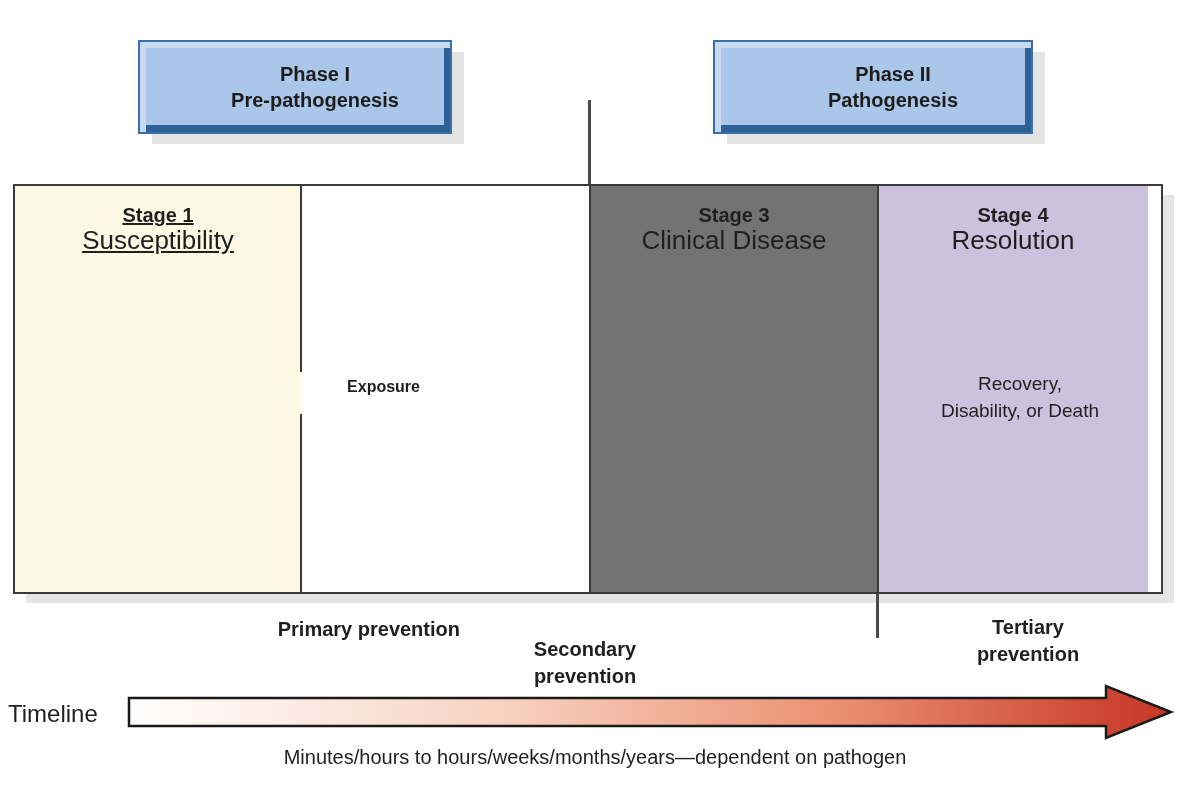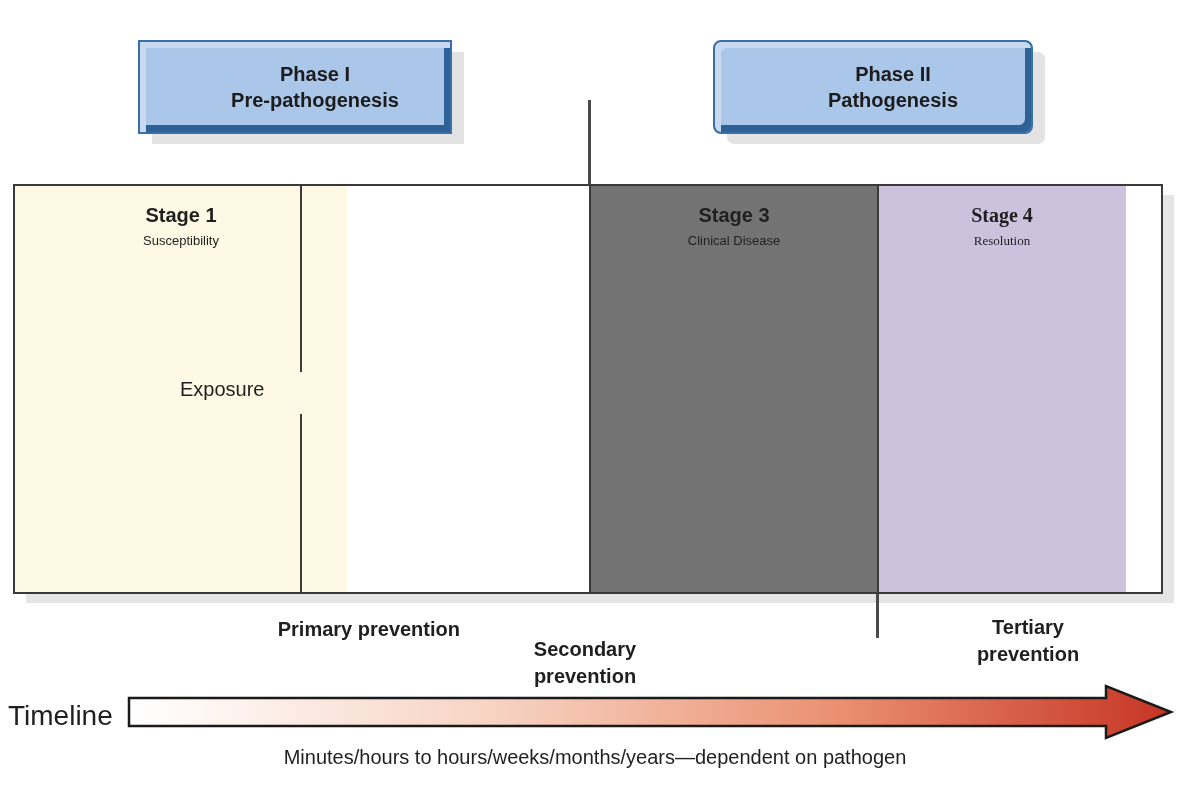--- a/index.html
+++ b/index.html
@@ -32,21 +32,21 @@
     align-items: center;
     justify-content: center;
     text-align: center;
     font-weight: bold;
     font-size: 20px;
     line-height: 26px;
     color: #1c1c1c;
     padding-left: 40px;
   }
   .phase-1 { left: 138px; width: 314px; }
-  .phase-2 { left: 713px; width: 320px; border-radius: 8px; }
+  .phase-2 { left: 713px; width: 320px; }
 
   
   .vline {
     position: absolute;
     width: 3px;
     background: #4a4a4a;
   }
   .vline-top { left: 588px; top: 100px; height: 84px; }
   .vline-bottom { left: 876px; top: 594px; height: 44px; }
 
@@ -62,36 +62,36 @@
     background: #ffffff;
   }
   .stage-block {
     position: absolute;
     top: 0;
     height: 406px;
     text-align: center;
   }
   .stage-head { padding-top: 16px; }
   .stage-title { font-weight: bold; font-size: 20px; line-height: 26px; }
-  .stage-sub { font-size: 13px; line-height: 25px; }
+  .stage-sub { font-size: 26px; line-height: 25px; }
 
   .stage-divider {
     position: absolute;
     width: 2px;
     background: #3a3a3a;
   }
 
   .exposure-label {
     position: absolute;
     left: 165px;
     top: 192px;
     width: 240px;
-    text-align: left;
-    font-weight: normal;
-    font-size: 20px;
+    text-align: right;
+    font-weight: bold;
+    font-size: 16px;
   }
   .outcome-label {
     position: absolute;
     left: 873px;
     top: 184px;
     width: 264px;
     text-align: center;
     font-size: 19px;
     line-height: 27px;
   }
@@ -106,21 +106,21 @@
   }
   .prevention-primary   { left: 140px; top: 616px; width: 320px; text-align: right; }
   .prevention-secondary { left: 475px; top: 616px; width: 220px; margin-top: 20px; }
   .prevention-tertiary  { left: 918px; top: 614px; width: 220px; }
 
   
   .timeline-label {
     position: absolute;
     left: 8px;
     top: 700px;
-    font-size: 28px;
+    font-size: 24px;
   }
   .timeline-arrow-wrap {
     position: absolute;
     left: 127px;
     top: 684px;
     width: 1048px;
     height: 58px;
   }
   .timeline-caption {
     position: absolute;
@@ -142,48 +142,52 @@
   </div>
   <div class="phase-banner phase-2">
     <div>Phase II</div>
     <div>Pathogenesis</div>
   </div>
 
   <div class="vline vline-top"></div>
 
   <div class="stage-box">
 
-    <div class="stage-block" style="left: 0px; width: 332px; background: rgb(253, 249, 228);">
+    <div class="stage-block" style="left: 0px; width: 286px; background: rgb(253, 249, 228); text-decoration: underline;">
       <div class="stage-head">
         <div class="stage-title">Stage 1</div>
         <div class="stage-sub">Susceptibility</div>
       </div>
     </div>
 
 
     <div class="stage-block" style="left: 575px; width: 288px; background: #737373;">
       <div class="stage-head">
         <div class="stage-title">Stage 3</div>
         <div class="stage-sub">Clinical Disease</div>
       </div>
     </div>
 
-    <div class="stage-block" style="left: 863px; width: 248px; background: rgb(204, 194, 222); font-family: Liberation Serif, serif;">
+    <div class="stage-block" style="left: 863px; width: 270px; background: rgb(204, 194, 222);">
       <div class="stage-head">
         <div class="stage-title">Stage 4</div>
         <div class="stage-sub">Resolution</div>
       </div>
     </div>
 
     <div class="stage-divider" style="left:285px; top:0; height:186px;"></div>
     <div class="stage-divider" style="left:285px; top:228px; height:178px;"></div>
     <div class="stage-divider" style="left:574px; top:0; height:406px;"></div>
     <div class="stage-divider" style="left:862px; top:0; height:406px;"></div>
 
     <div class="exposure-label">Exposure</div>
+    <div class="outcome-label">
+      <div>Recovery,</div>
+      <div>Disability, or Death</div>
+    </div>
   </div>
 
   <div class="vline vline-bottom"></div>
 
   <div class="prevention prevention-primary">
     <div>Primary prevention</div>
   </div>
   <div class="prevention prevention-secondary">
     <div>Secondary</div>
     <div>prevention</div>

